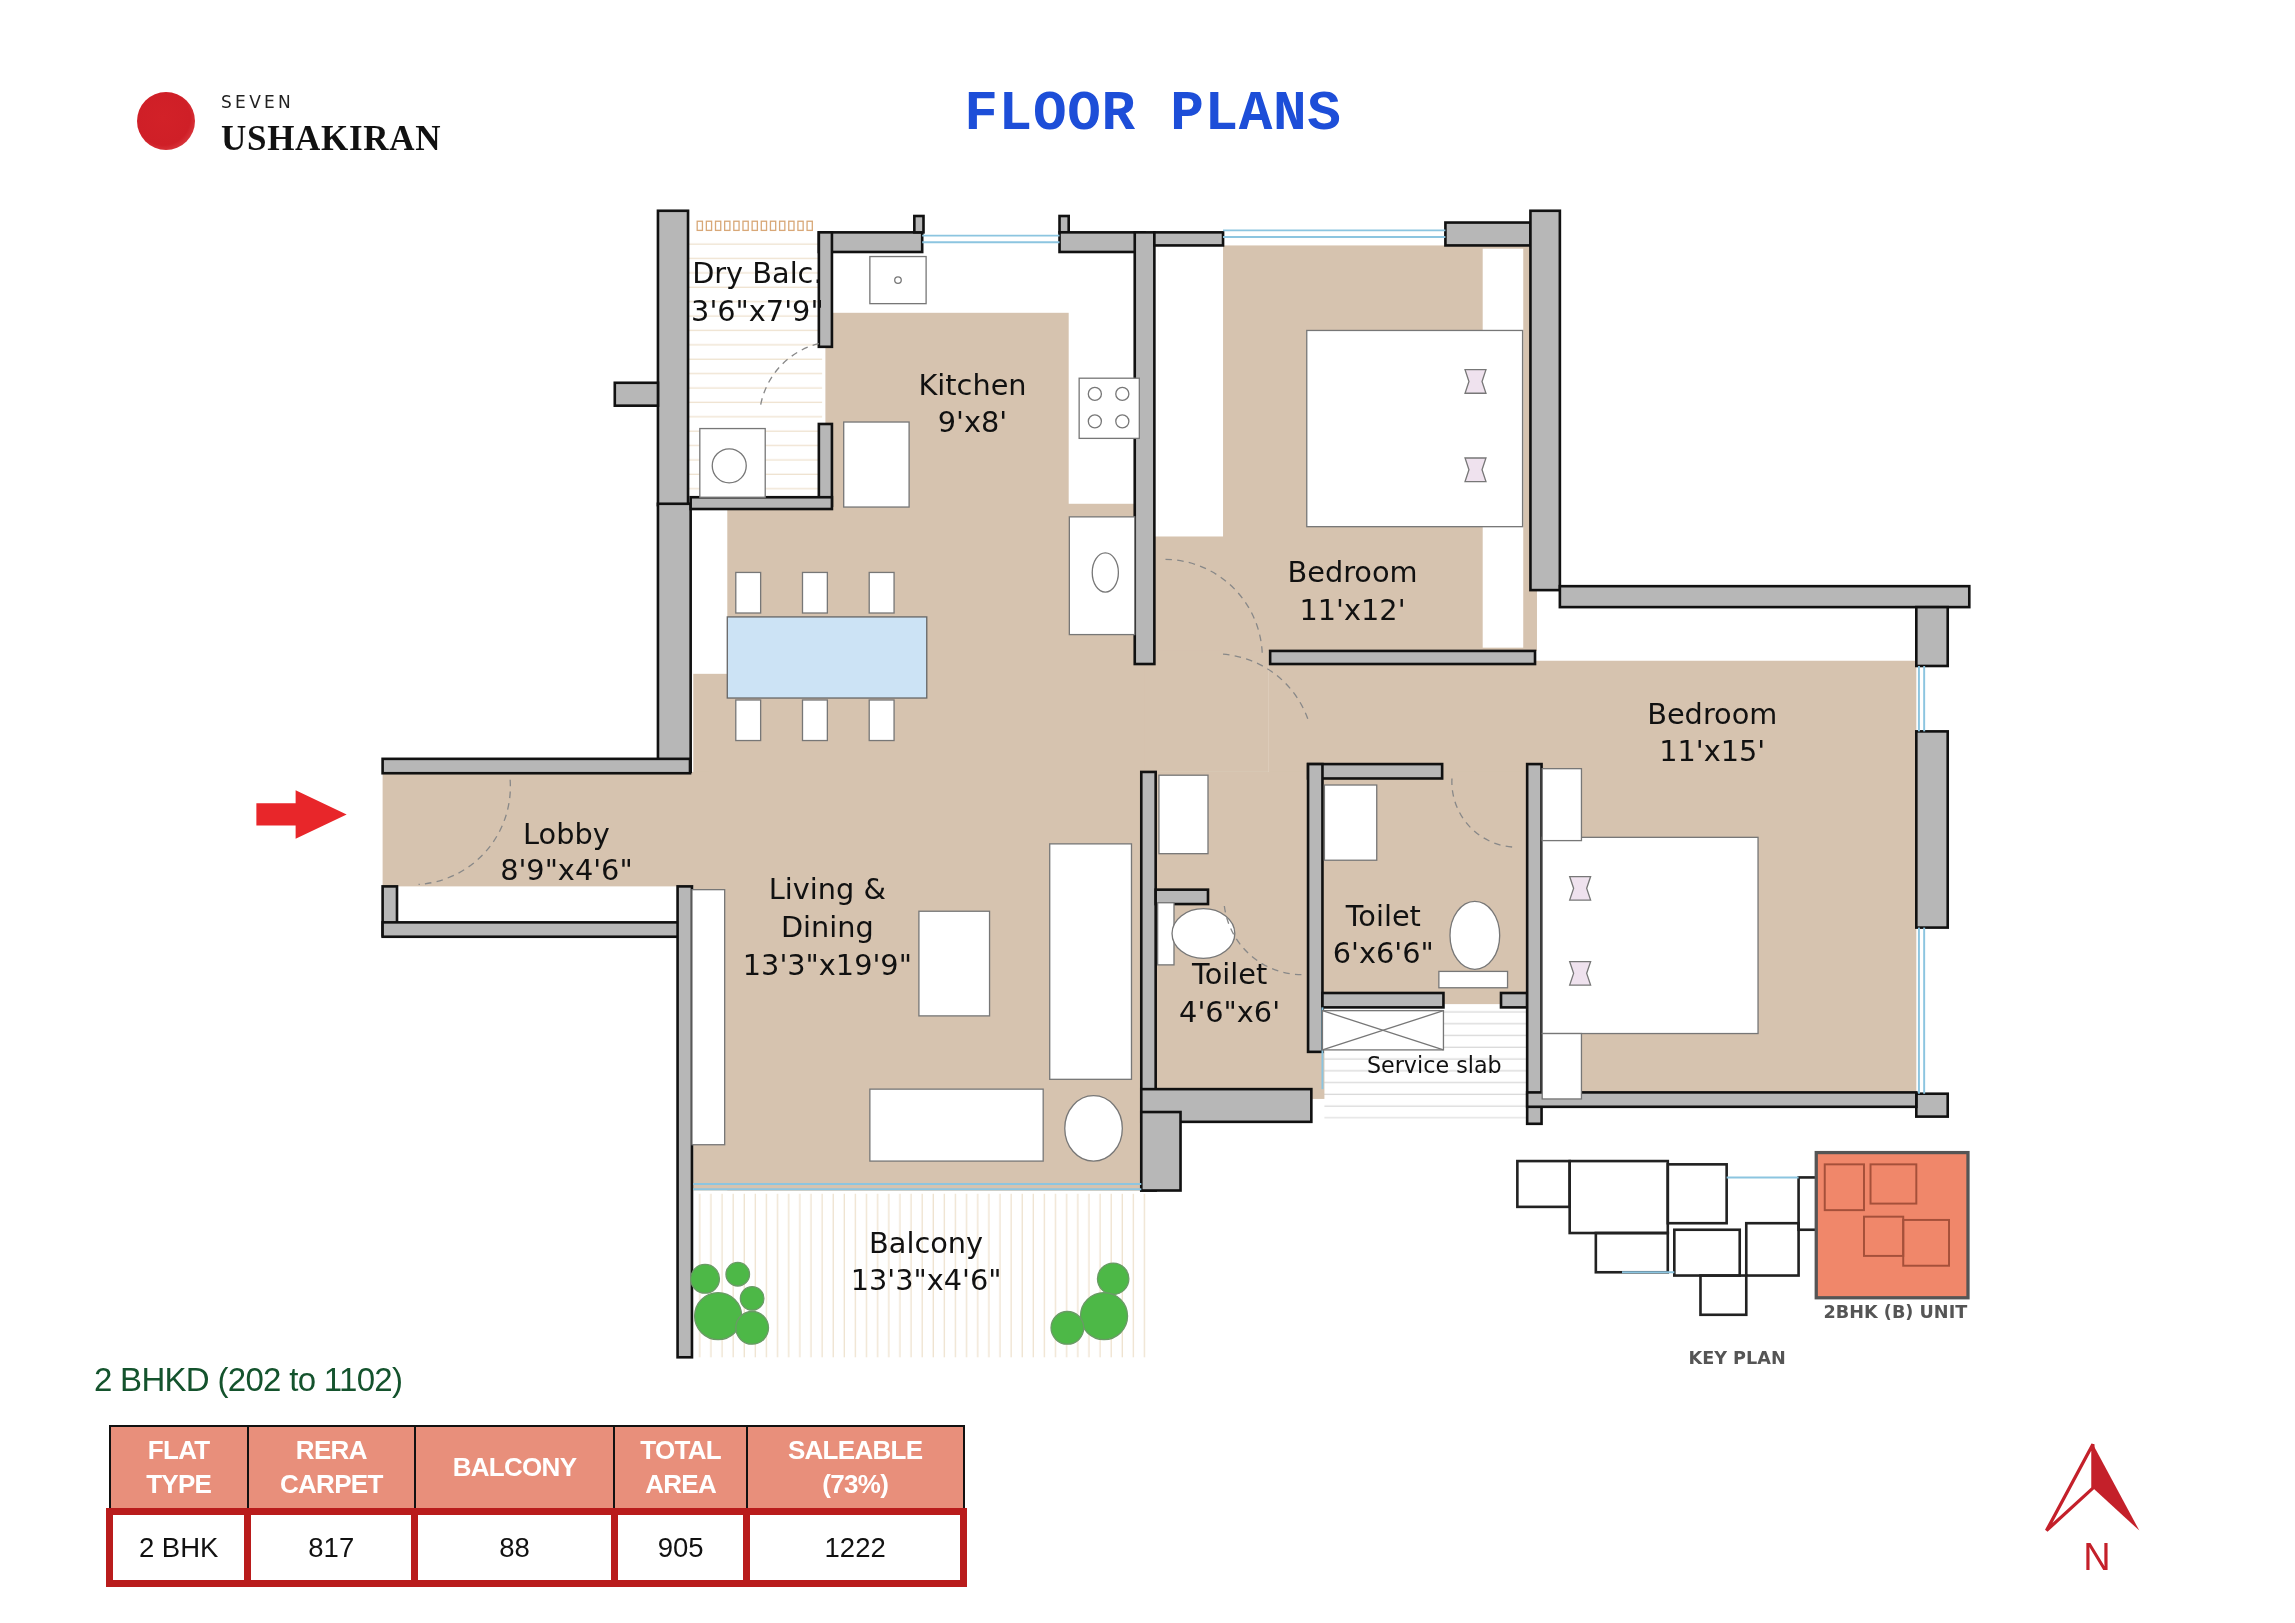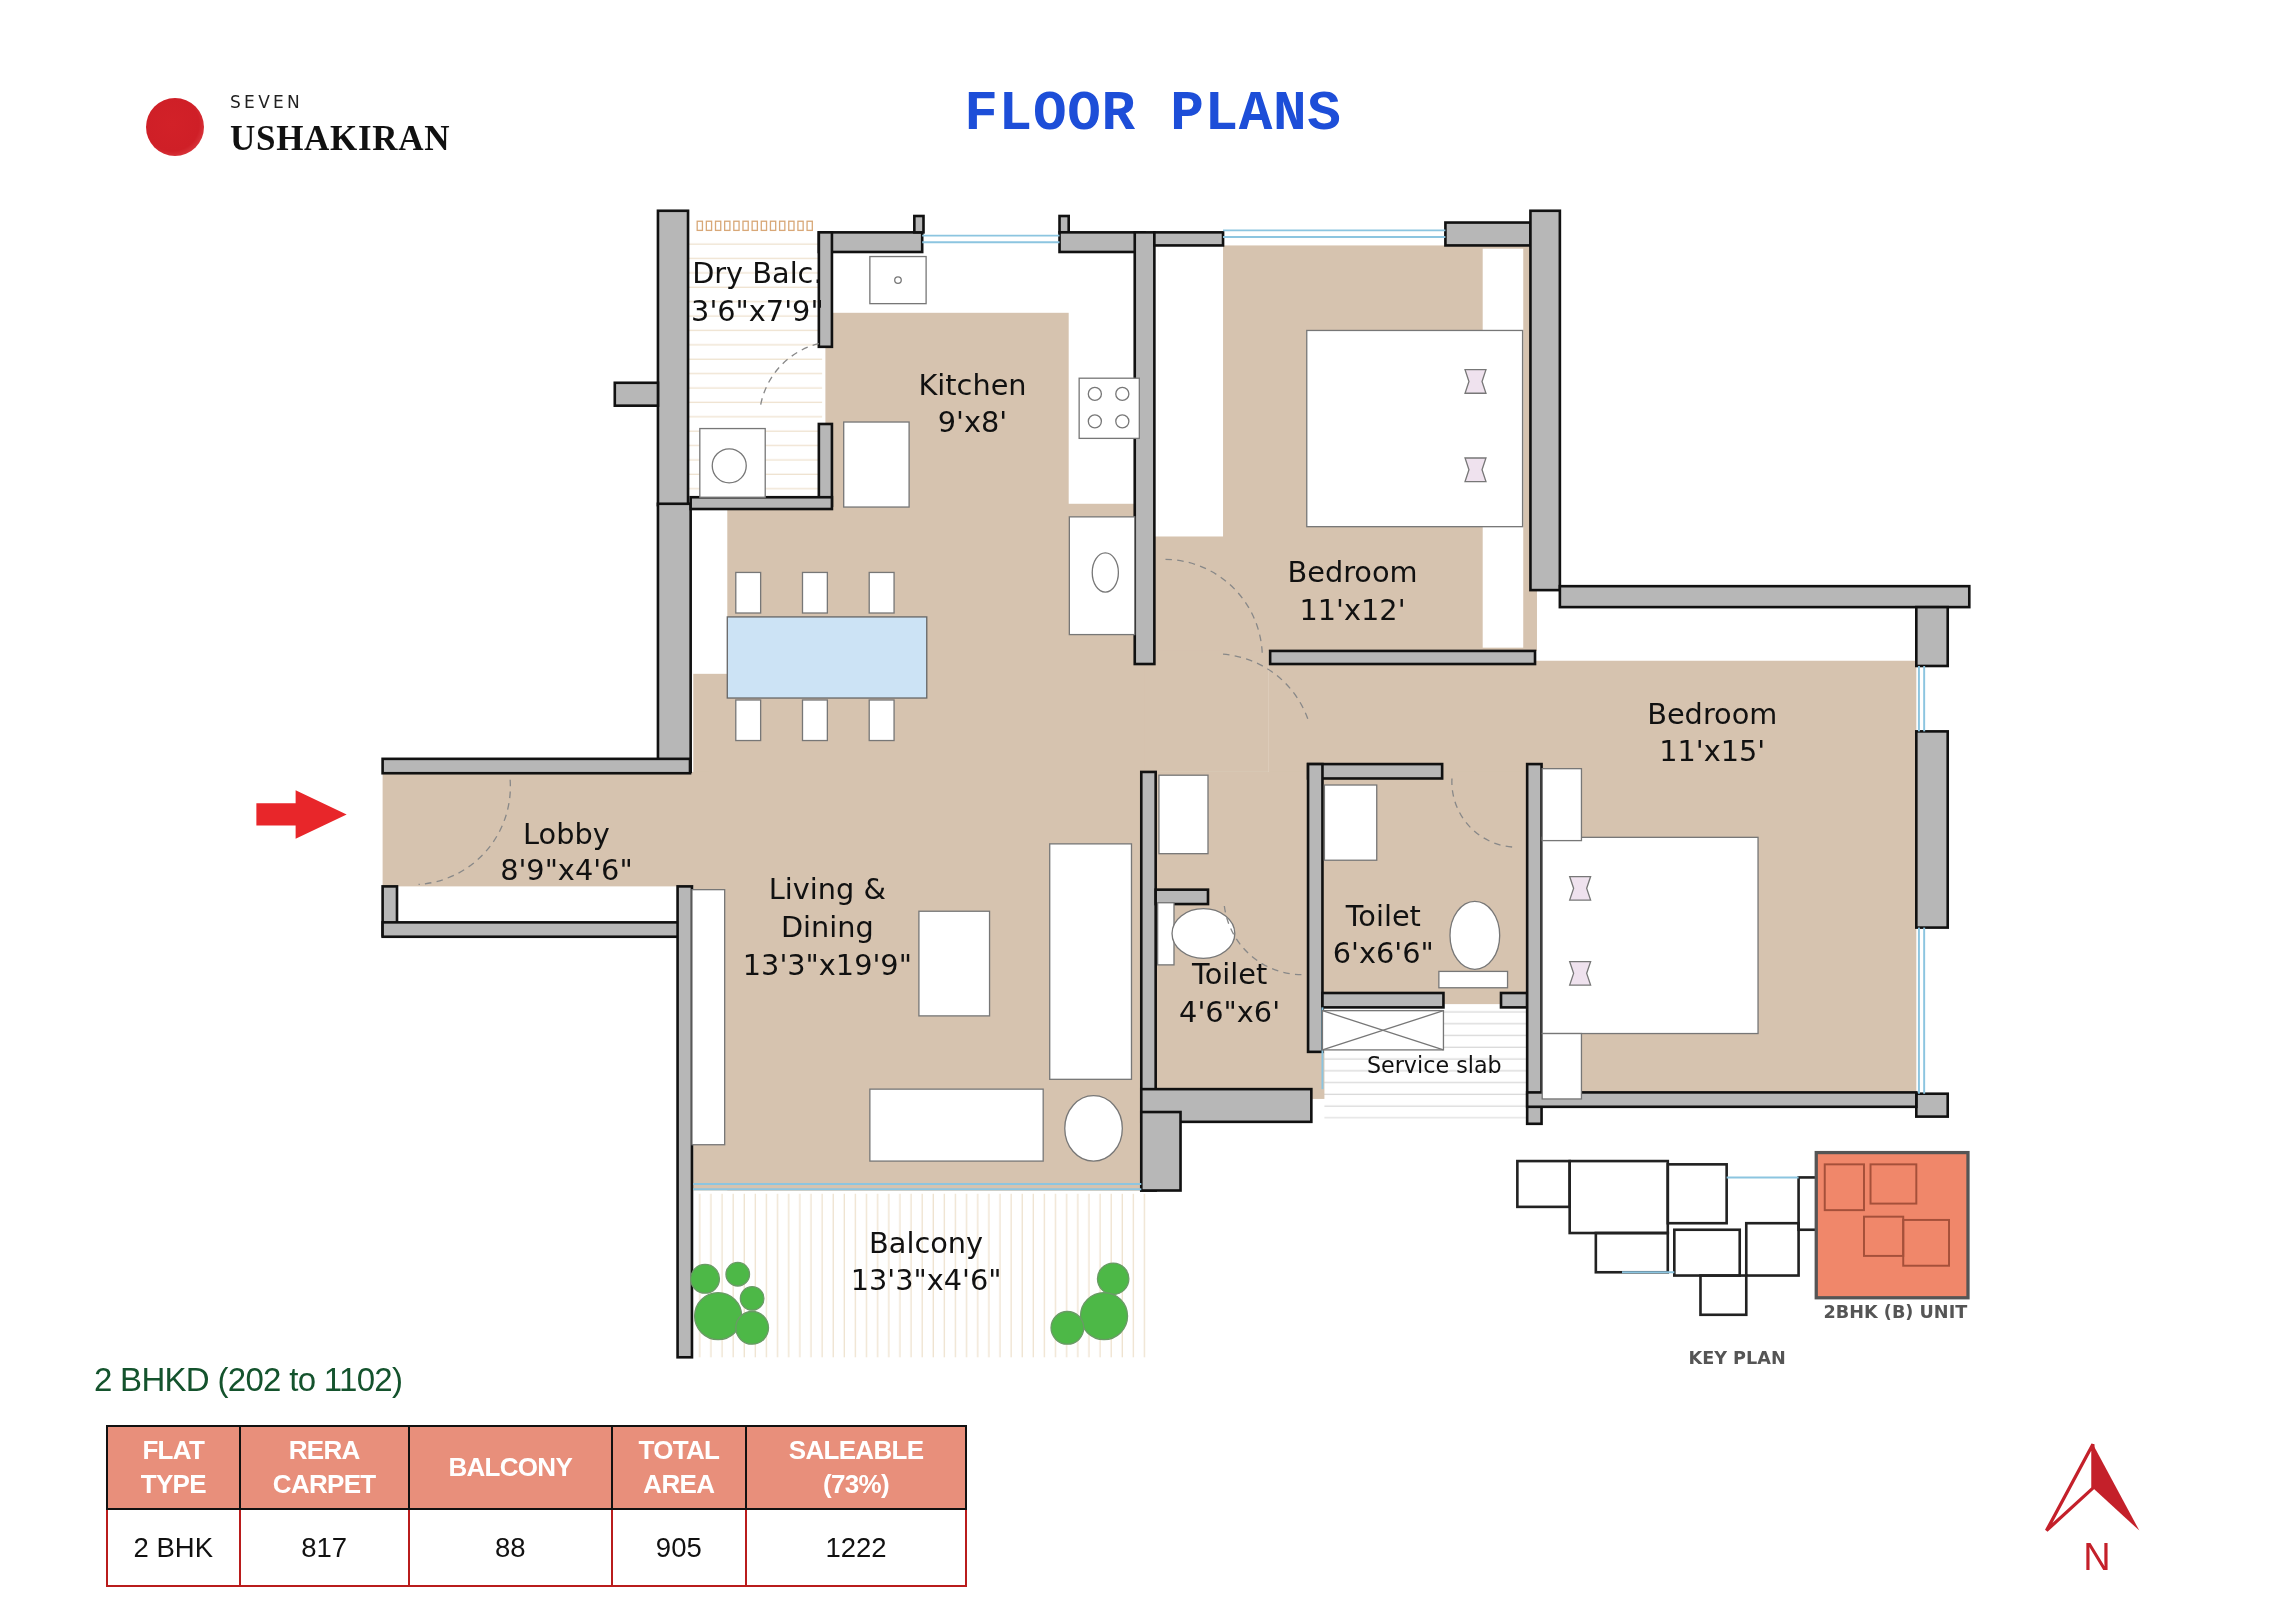--- a/index.html
+++ b/index.html
@@ -1,27 +1,27 @@
 <!DOCTYPE html>
 <html style="font-size:10.5px"><head>
 <meta charset="utf-8">
 <style>
   html, body { margin:0; padding:0; background:#ffffff; }
   body { width:2295px; height:1623px; position:relative; overflow:hidden; font-family:"DejaVu Sans", sans-serif; }
   svg.plan { position:absolute; left:0; top:0; width:2295px; height:1623px; }
-  .logo { position:absolute; left:146px; top:92px; display:flex; align-items:flex-end; }
+  .logo { position:absolute; left:137px; top:92px; display:flex; align-items:flex-start; }
   .logo-mark { width:58px; height:58px; border-radius:50%; background:radial-gradient(circle at 45% 45%, #d22128 0%, #cf1f27 60%, #e0474c 85%, rgba(230,80,85,0.3) 100%); }
   .logo-text { margin-left:26px; }
   .logo-seven { font-family:"DejaVu Sans", sans-serif; font-size:17px; letter-spacing:3.3px; color:#222; }
   .logo-name { font-family:"Liberation Serif", serif; font-weight:bold; font-size:35px; color:#111; letter-spacing:0.7px; line-height:1; margin-top:9px; }
   .title { position:absolute; left:950px; top:82px; width:406px; text-align:center; font-family:Liberation Mono, monospace; font-weight:bold; font-size:56px; color:#1d4ed8; letter-spacing:0.7px; }
   .unit-heading { position:absolute; left:94px; top:1361px; font-family:"Liberation Sans", sans-serif; font-weight:normal; font-size:33px; color:#14532d; letter-spacing:-0.7px; }
   table.area { position:absolute; left:106px; top:1425px; width:861px; height:162px; border-collapse:collapse; font-family:"Liberation Sans", sans-serif;border-radius:30px; }
   table.area th { background:#e88f7b; color:#ffffff; font-size:26px; font-weight:bold; line-height:1.3; border:2px solid #111; height:79px; letter-spacing:-0.7px; }
-  table.area td { background:#fff; color:#111; font-size:27.5px; text-align:center; border:2px solid #b91c1c; }
+  table.area td { background:#fff; color:#111; font-size:27.5px; text-align:center; border:7px solid #b91c1c; }
   table.area { border:2.6px solid #111; }
   .room-label { font-family:"DejaVu Sans", sans-serif; fill:#111; }
   .kp-label { font-family:"DejaVu Sans", sans-serif; fill:#555; font-weight:bold; }
 </style>
 </head>
 <body>
 
 <div class="logo">
   <div class="logo-mark"></div>
   <div class="logo-text">

